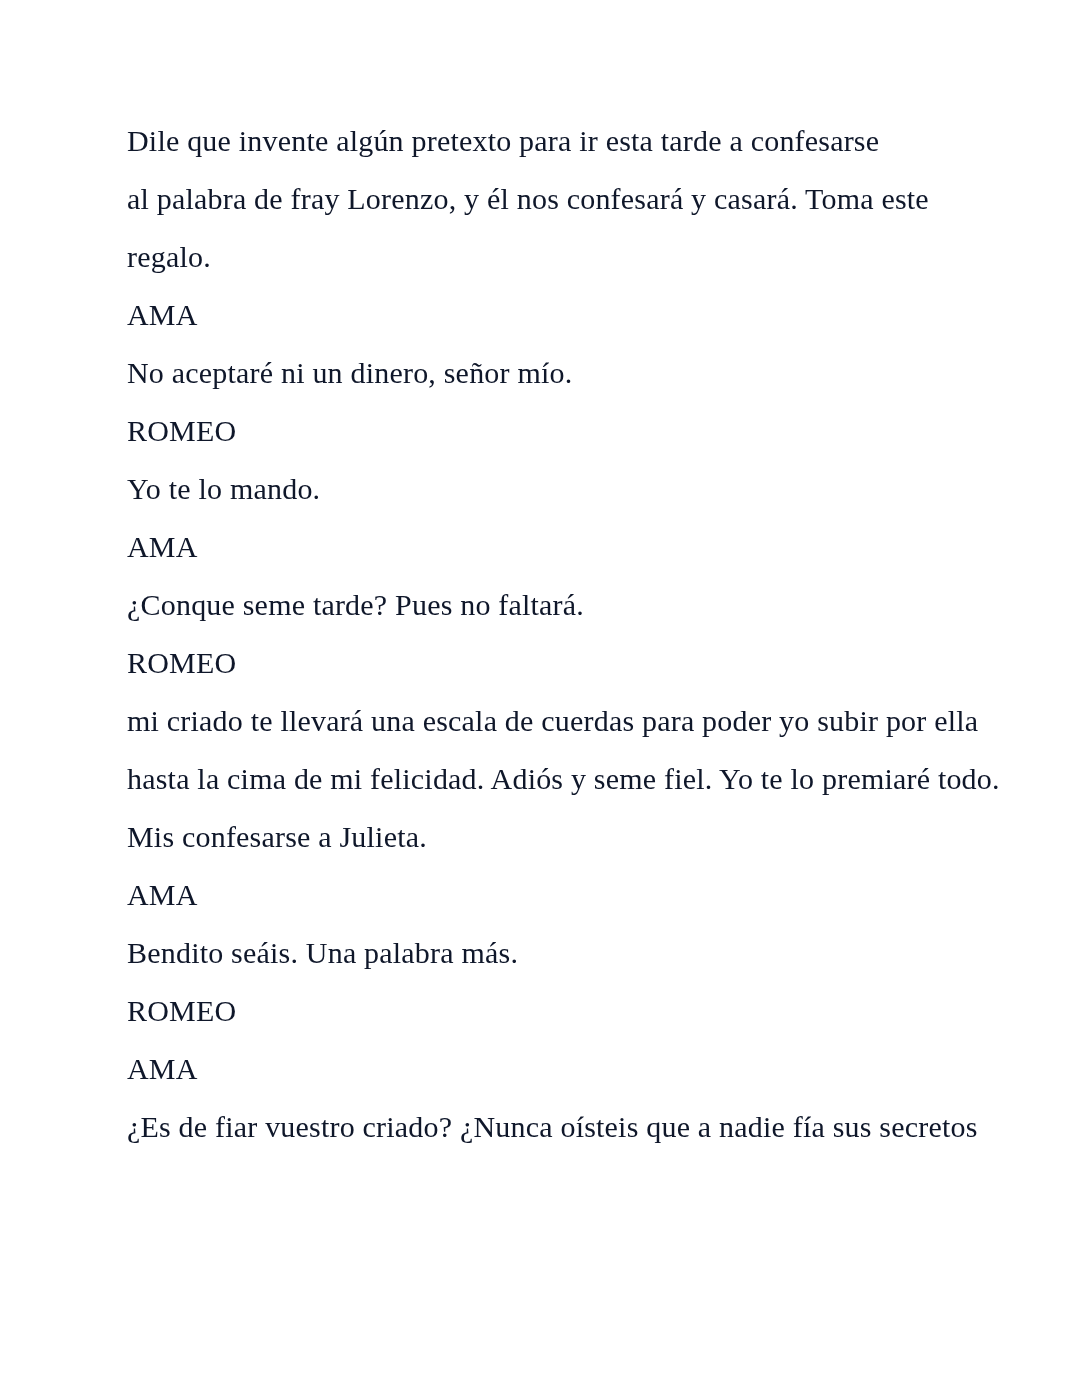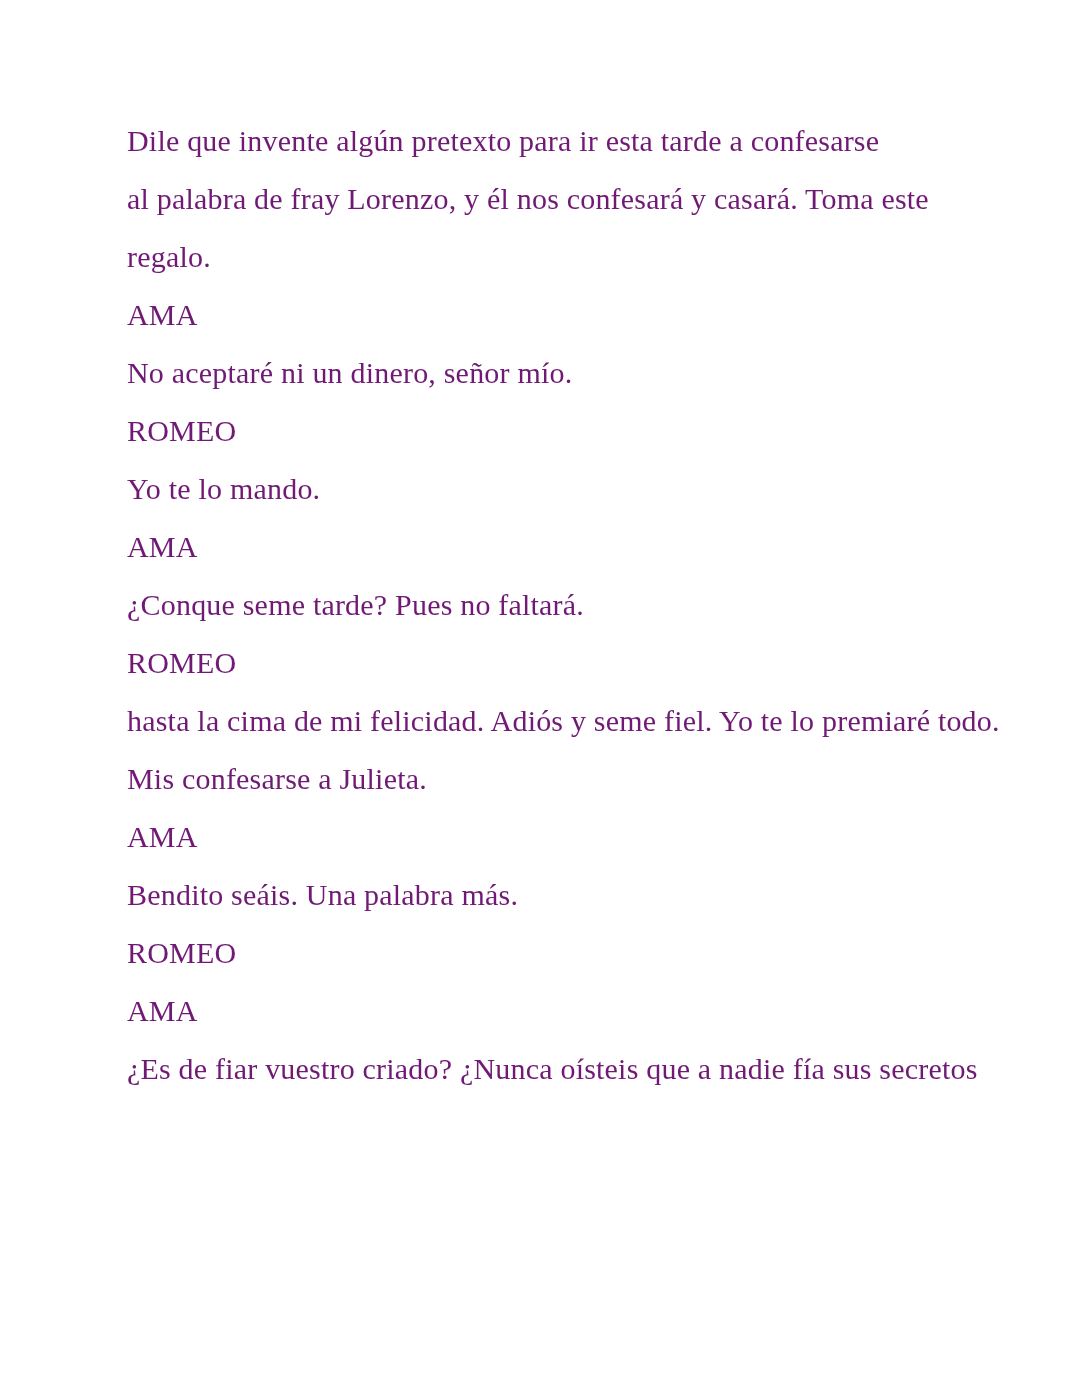--- a/index.html
+++ b/index.html
@@ -25,40 +25,41 @@
   .page-text {
     position: absolute;
     left: 127px;
     top: 112px;
     right: 90px;
   }
   .line {
     height: 58px;
     line-height: 58px;
     font-size: 30px;
-    color: #701a75;
+    color: #0f172a;
     white-space: pre;
     letter-spacing: 0.2px;
   }
 </style>
 </head>
 <body>
 
 <div class="page">
   <div class="page-text">
     <div class="line">Dile que invente algún pretexto para ir esta tarde a confesarse</div>
     <div class="line">al palabra de fray Lorenzo, y él nos confesará y casará. Toma este</div>
     <div class="line">regalo.</div>
     <div class="line">AMA</div>
     <div class="line">No aceptaré ni un dinero, señor mío.</div>
     <div class="line">ROMEO</div>
     <div class="line">Yo te lo mando.</div>
     <div class="line">AMA</div>
     <div class="line">¿Conque seme tarde? Pues no faltará.</div>
     <div class="line">ROMEO</div>
+    <div class="line">mi criado te llevará una escala de cuerdas para poder yo subir por ella</div>
     <div class="line">hasta la cima de mi felicidad. Adiós y seme fiel. Yo te lo premiaré todo.</div>
     <div class="line">Mis confesarse a Julieta.</div>
     <div class="line">AMA</div>
     <div class="line">Bendito seáis. Una palabra más.</div>
     <div class="line">ROMEO</div>
     <div class="line">AMA</div>
     <div class="line">¿Es de fiar vuestro criado? ¿Nunca oísteis que a nadie fía sus secretos</div>
   </div>
 </div>
 

